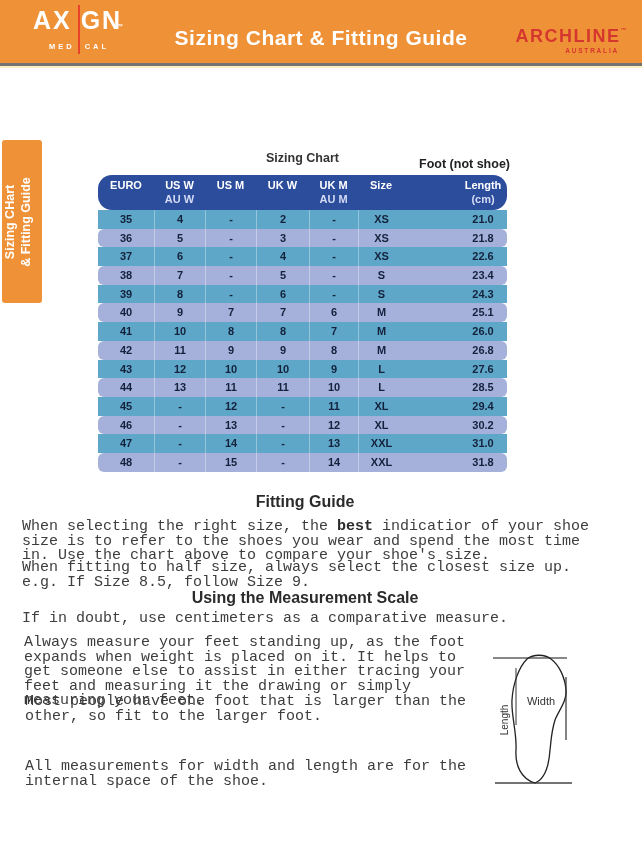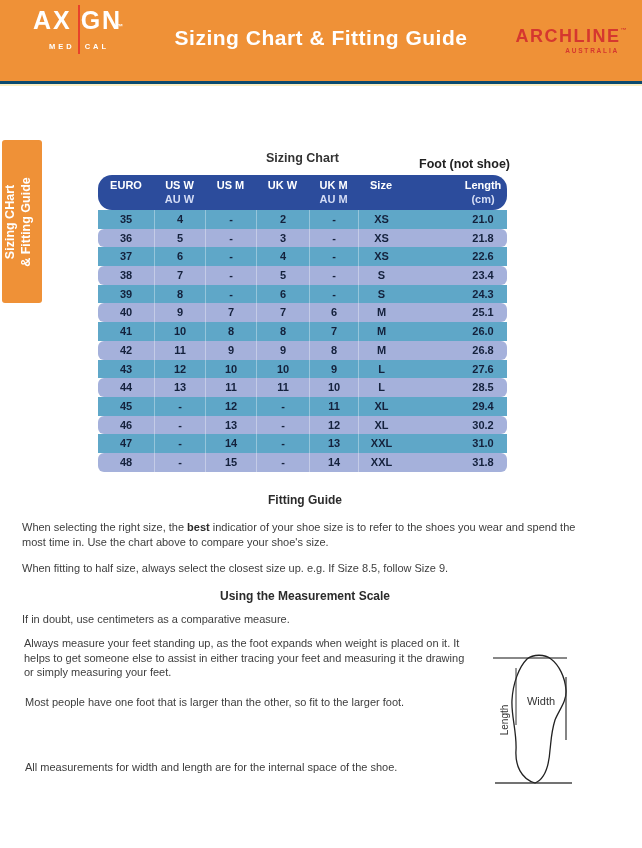--- a/index.html
+++ b/index.html
@@ -9,23 +9,23 @@
     position: relative;
     width: 642px;
     height: 848px;
     background: #ffffff;
     overflow: hidden;
   }
 
   
   .header {
     position: absolute; left: 0; top: 0;
-    width: 642px; height: 84px;
+    width: 642px; height: 66px;
     background: #EF9137;
-    border-bottom: 3px solid #0c4a6e;
+    border-bottom: 3px solid #737373;
   }
   .header::after {
     content: "";
     position: absolute; left: 0; bottom: -5px;
     width: 100%; height: 2px;
     background: #FBEFC4;
   }
   .logo-axign {
     position: absolute; left: 34px; top: 7px;
     width: 90px; text-align: center; color: #ffffff;
@@ -112,27 +112,27 @@
     text-align: center; font-size: 11px; font-weight: bold; color: #14213C;
     line-height: 18.7px;
     border-left: 1px solid rgba(255,255,255,0.35);
   }
   .td:first-child { border-left: none; }
   .td:last-child { padding-left: 55px; border-left: none; }
 
   
   .section-heading {
     position: absolute; left: 0; width: 610px;
-    text-align: center; font-size: 12px; font-weight: bold; color: #2b2b2b;
+    text-align: center; font-size: 16px; font-weight: bold; color: #2b2b2b;
   }
   .heading-fitting { top: 493px; }
   .heading-measure { top: 589px; }
   .para {
     position: absolute; left: 22px;
-    font-size: 11px; line-height: 14.5px; color: #3d3d3d;
+    font-size: 15px; line-height: 14.5px; color: #3d3d3d; font-family: Liberation Mono, monospace;
   }
   .p1 { top: 520px; width: 578px; }
   .p2 { top: 561px; width: 578px; }
   .p3 { top: 612px; width: 560px; }
   .p4 { top: 636px; width: 448px; left: 24px; }
   .p5 { top: 695px; width: 455px; left: 25px; }
   .p6 { top: 760px; width: 470px; left: 25px; }
   .p7 { top: 787px; width: 432px; left: 25px; }
   .bold-inline { font-weight: bold; color: #2b2b2b; }
 

